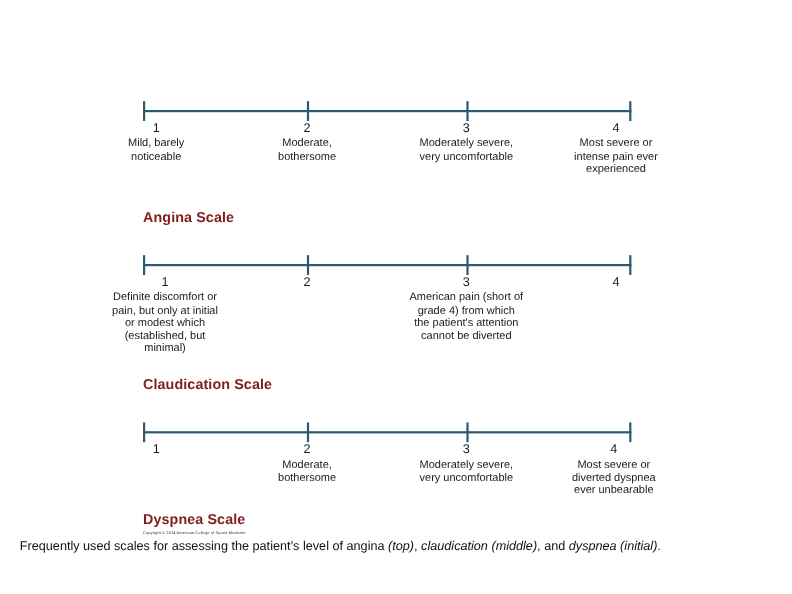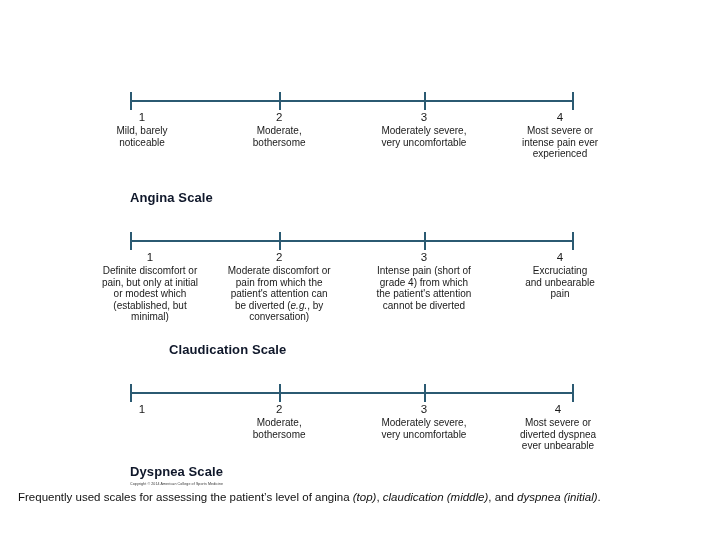--- a/index.html
+++ b/index.html
@@ -81,24 +81,24 @@
     color: #1a1a1a;
   }
   .grade-text i { font-style: italic; }
 
   .scale-title {
     position: absolute;
     left: 40px;
     font-size: 13px;
     font-weight: bold;
     letter-spacing: 0.1px;
-    color: #0f172a;
+    color: #7f1d1d;
   }
   #title-0 { top: 98px; }
-  #title-1 { top: 110px; margin-left: 39px; }
+  #title-1 { top: 110px; }
   #title-2 { top: 80px; text-align: center; }
 
   .copyright {
     position: absolute;
     left: 40px;
     top: 98px;
     font-size: 3.6px;
     line-height: 5px;
     color: #333333;
     letter-spacing: 0.1px;
@@ -179,44 +179,32 @@
         <div class="grade-text">
           <span>Definite discomfort or</span><br>
           <span>pain, but only at initial</span><br>
           <span>or modest which</span><br>
           <span>(established, but</span><br>
           <span>minimal)</span>
         </div>
       </div>
       <div class="label-cell" style="left:33.6%;width:134px;">
         <div class="grade-num">2</div>
-        <div class="grade-text">
-          <span>Moderate discomfort or</span><br>
-          <span>pain from which the</span><br>
-          <span>patient's attention can</span><br>
-          <span>be diverted (<i>e.g.</i>, by</span><br>
-          <span>conversation)</span>
-        </div>
       </div>
       <div class="label-cell" style="left:66.2%;width:128px;">
         <div class="grade-num">3</div>
         <div class="grade-text">
-          <span>Intense pain (short of</span><br>
+          <span>American pain (short of</span><br>
           <span>grade 4) from which</span><br>
           <span>the patient's attention</span><br>
           <span>cannot be diverted</span>
         </div>
       </div>
       <div class="label-cell" style="left:100%;width:112px;margin-left:-14px;">
         <div class="grade-num">4</div>
-        <div class="grade-text">
-          <span>Excruciating</span><br>
-          <span>and unbearable</span><br>
-          <span>pain</span>
-        </div>
       </div>
     </div>
     <div class="scale-title" id="title-1">Claudication Scale</div>
   </div>
 
   <div class="scale-block" id="scale-2">
     <div class="axis">
       <div class="axis-line"></div>
       <div class="tick" style="left:0;"></div>
       <div class="tick" style="left:33.6%;"></div>

